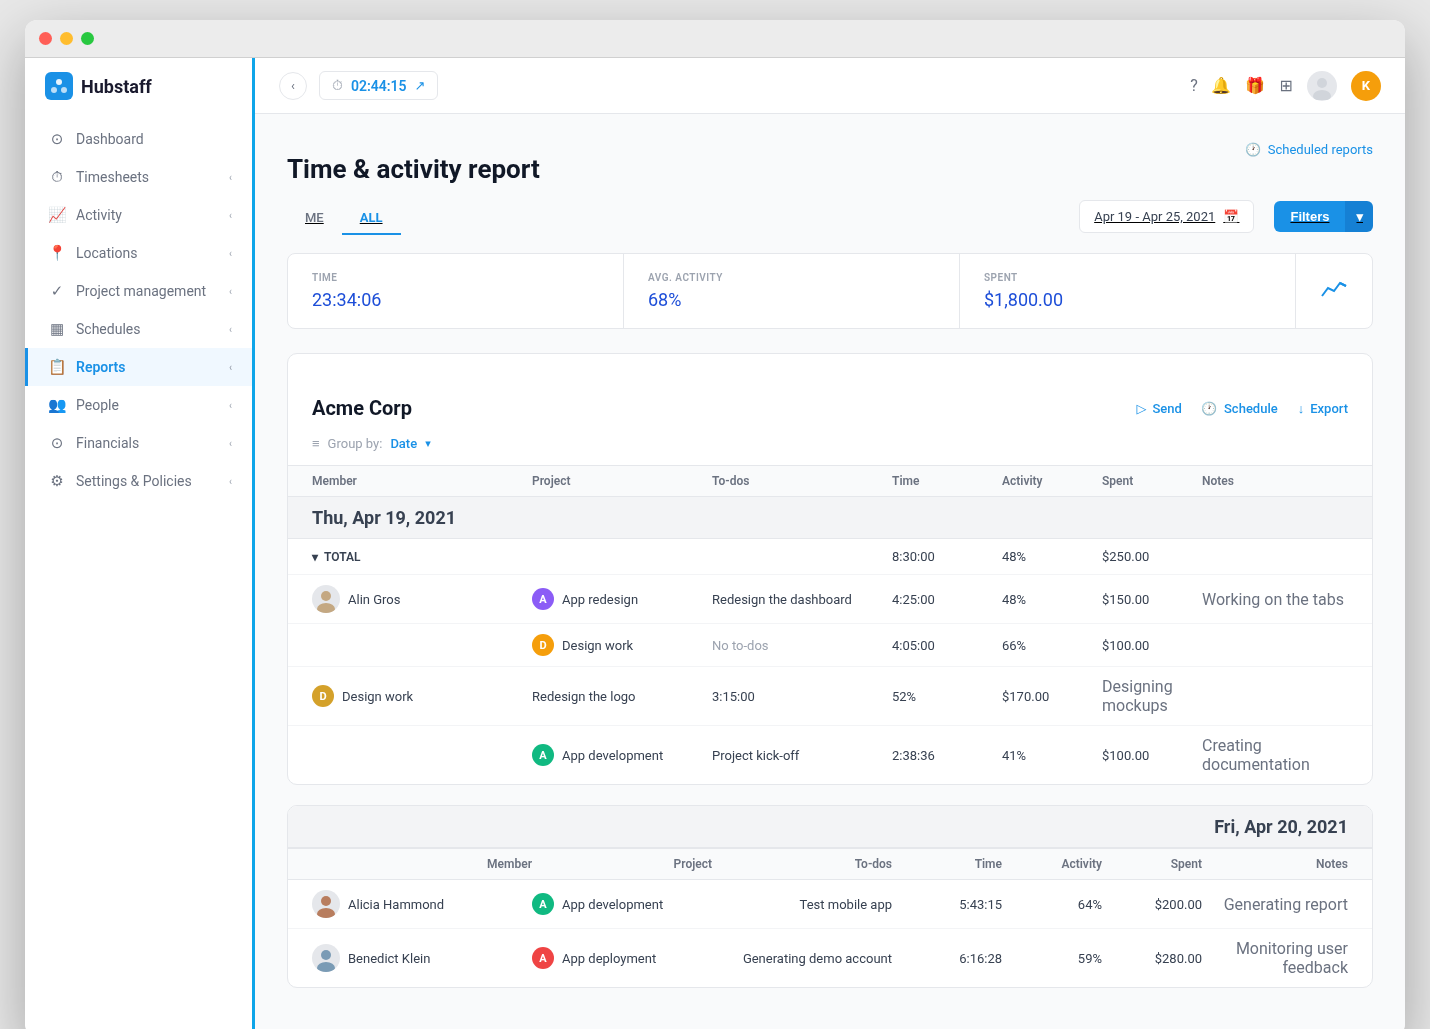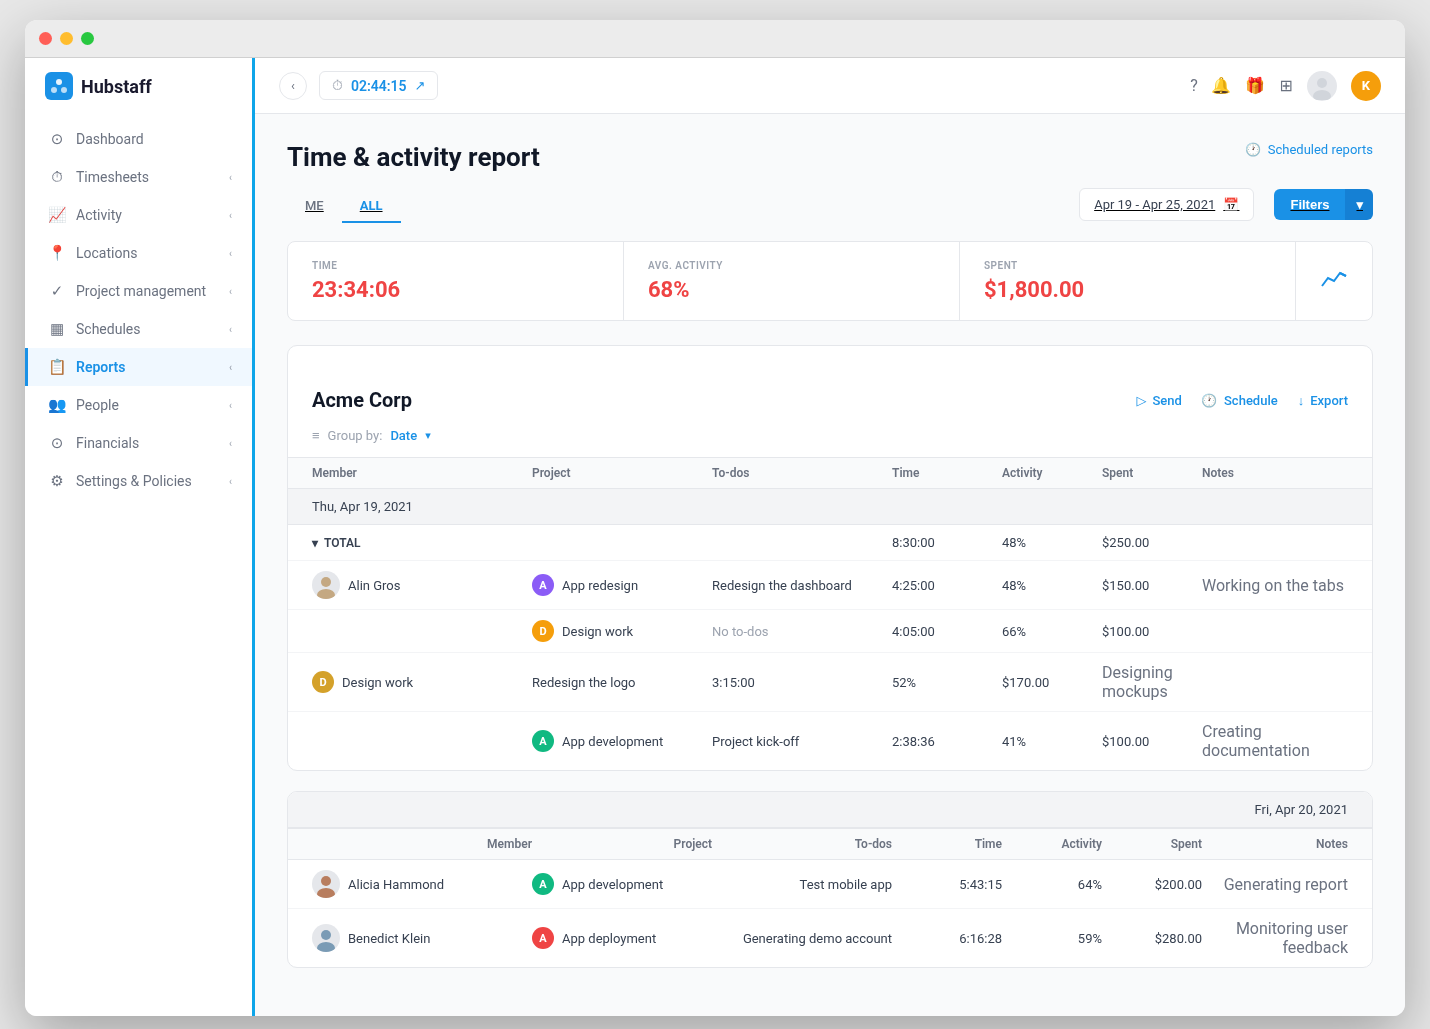--- a/index.html
+++ b/index.html
@@ -147,20 +147,21 @@
     .page-header {
       display: flex;
       align-items: flex-start;
       justify-content: space-between;
       margin-bottom: 16px;
     }
     .page-title {
       font-size: 26px;
       font-weight: 700;
       color: #111827;
+      margin-top: 12px;
     }
     .scheduled-link {
       display: flex; align-items: center; gap: 6px;
       color: #1a91e6; font-size: 13px; cursor: pointer;
     }
     .tabs-row {
       display: flex;
       align-items: center;
       gap: 0;
       border-bottom: 2px solid #e5e7eb;
@@ -233,23 +234,23 @@
     .stat-item:last-child { border-right: none; }
     .stat-label {
       font-size: 10px;
       font-weight: 600;
       color: #9ca3af;
       text-transform: uppercase;
       letter-spacing: 0.5px;
       margin-bottom: 6px;
     }
     .stat-value {
-      font-size: 22px;
-      font-weight: 700;
-      color: #ef4444;
+      font-size: 18px;
+      font-weight: 400;
+      color: #1d4ed8;
     }
     .stat-chart { display: flex; align-items: center; justify-content: flex-end; padding: 18px 24px; }
     
     .report-section {
       background: white;
       border: 1px solid #e5e7eb;
       border-radius: 10px;
       overflow: hidden;
       margin-bottom: 20px;
     }
@@ -289,22 +290,22 @@
     .th {
       font-size: 12px;
       font-weight: 600;
       color: #6b7280;
       text-transform: none;
     }
     
     .date-group-header {
       background: #f3f4f6;
       padding: 10px 24px;
-      font-size: 13px;
-      font-weight: 400;
+      font-size: 18px;
+      font-weight: 700;
       color: #374151;
       border-bottom: 1px solid #e5e7eb;
     }
     .total-row {
       display: grid;
       grid-template-columns: 220px 180px 180px 110px 100px 100px 1fr;
       padding: 10px 24px;
       border-bottom: 1px solid #f3f4f6;
       align-items: center;
     }

